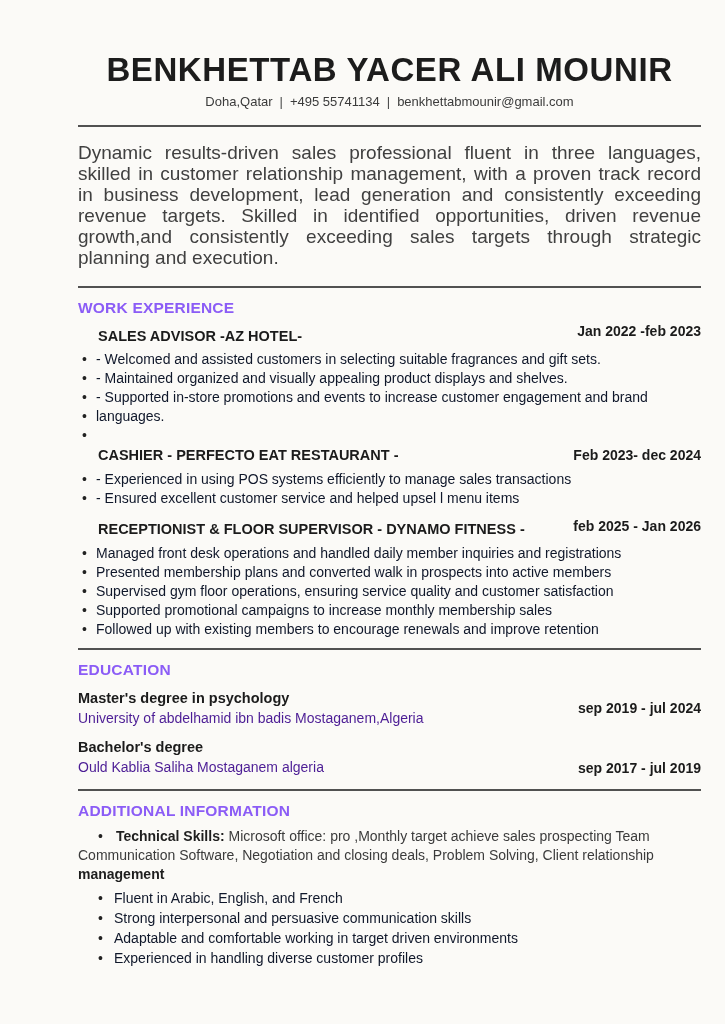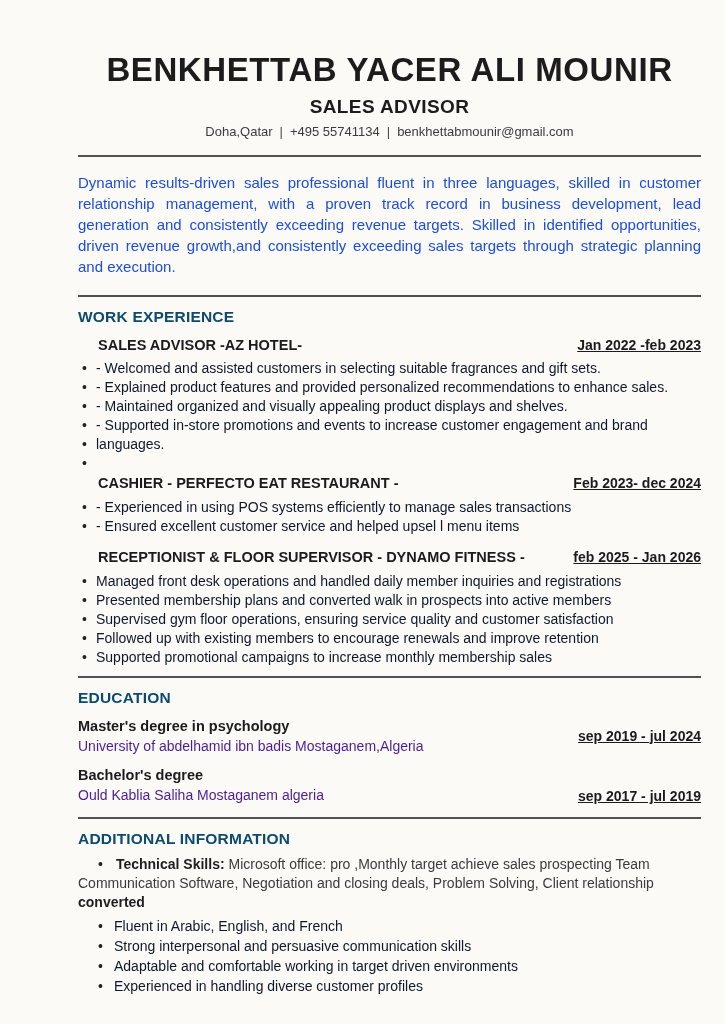--- a/index.html
+++ b/index.html
@@ -29,41 +29,41 @@
   .contact-line { font-size: 13px; color: #3b3b3b; margin-top: 6px; line-height: 16px; }
   .contact-sep { padding: 0 7px; color: #4a4a4a; }
   
   hr.rule { border: none; border-top: 2px solid #515151; }
   .rule-1 { margin-top: 15px; }
   .rule-2 { margin-top: 18px; }
   .rule-3 { margin-top: 10px; }
   .rule-4 { margin-top: 12px; }
   
   .summary {
-    font-size: 15px; line-height: 21px; text-align: justify;
-    margin-top: 15px; color: #1d4ed8;
+    font-size: 19px; line-height: 21px; text-align: justify;
+    margin-top: 15px; color: #404040;
   }
   
   .section-heading {
-    font-size: 15.5px; font-weight: 700; color: #0c4a6e;
+    font-size: 15.5px; font-weight: 700; color: #8b5cf6;
     letter-spacing: 0.2px; margin-top: 10px; line-height: 19px;
   }
-  .job-row { display: flex; justify-content: space-between; align-items: flex-end; }
+  .job-row { display: flex; justify-content: space-between; align-items: center; }
   .job-row.first { margin-top: 1px; }
   .job-row.second { margin-top: 2px; }
   .job-row.third { margin-top: 8px; }
   .job-name {
     font-size: 14.5px; font-weight: 700; color: #1b1b1b;
     padding-left: 20px; line-height: 18px;
   }
   .job-row.first .job-name { margin-top: 9px; }
   .job-row.third .job-name { margin-top: 5px; }
   .job-dates, .edu-dates {
     font-size: 14px; font-weight: 700; color: #1b1b1b;
-    white-space: nowrap; line-height: 17px; text-decoration: underline;
+    white-space: nowrap; line-height: 17px;
   }
   ul.bullets { list-style: none; margin-top: 5px; }
   ul.bullets li {
     position: relative; padding-left: 18px; margin-bottom: 1px;
     font-size: 14px; line-height: 18px; min-height: 18px; color: #0f172a;
   }
   ul.bullets li::before {
     content: "\2022"; position: absolute; left: 4px; top: 0; color: #222;
   }
   ul.bullets.tight { margin-top: 6px; }
@@ -85,42 +85,40 @@
   ul.bullets.extra li { padding-left: 16px; margin-bottom: 2px; }
   ul.bullets.extra li::before { left: 0; }
 </style>
 </head>
 <body>
 
 <div class="page">
 
   <header class="resume-header">
     <div class="candidate-name">BENKHETTAB YACER ALI MOUNIR</div>
-    <div class="candidate-title">SALES ADVISOR</div>
     <div class="contact-line">
       <span>Doha,Qatar</span><span class="contact-sep">|</span><span>+495 55741134</span><span class="contact-sep">|</span><span>benkhettabmounir@gmail.com</span>
     </div>
   </header>
 
   <hr class="rule rule-1">
 
   <p class="summary">Dynamic results-driven sales professional fluent in three languages, skilled in customer relationship management, with a proven track record in business development, lead generation and consistently exceeding revenue targets. Skilled in identified opportunities, driven revenue growth,and consistently exceeding sales targets through strategic planning and execution.</p>
 
   <hr class="rule rule-2">
 
   <section>
     <h2 class="section-heading">WORK EXPERIENCE</h2>
 
     <div class="job-row first">
       <div class="job-name">SALES ADVISOR -AZ HOTEL-</div>
       <div class="job-dates">Jan 2022 -feb 2023</div>
     </div>
     <ul class="bullets">
       <li>- Welcomed and assisted customers in selecting suitable fragrances and gift sets.</li>
-      <li>- Explained product features and provided personalized recommendations to enhance sales.</li>
       <li>- Maintained organized and visually appealing product displays and shelves.</li>
       <li>- Supported in-store promotions and events to increase customer engagement and brand</li>
       <li>languages.</li>
       <li></li>
     </ul>
 
     <div class="job-row second">
       <div class="job-name">CASHIER - PERFECTO EAT RESTAURANT -</div>
       <div class="job-dates">Feb 2023- dec 2024</div>
     </div>
@@ -130,22 +128,22 @@
     </ul>
 
     <div class="job-row third">
       <div class="job-name">RECEPTIONIST &amp; FLOOR SUPERVISOR - DYNAMO FITNESS -</div>
       <div class="job-dates">feb 2025 - Jan 2026</div>
     </div>
     <ul class="bullets tight">
       <li>Managed front desk operations and handled daily member inquiries and registrations</li>
       <li>Presented membership plans and converted walk in prospects into active members</li>
       <li>Supervised gym floor operations, ensuring service quality and customer satisfaction</li>
+      <li>Supported promotional campaigns to increase monthly membership sales</li>
       <li>Followed up with existing members to encourage renewals and improve retention</li>
-      <li>Supported promotional campaigns to increase monthly membership sales</li>
     </ul>
   </section>
 
   <hr class="rule rule-3">
 
   <section>
     <h2 class="section-heading">EDUCATION</h2>
 
     <div class="edu-row">
       <div class="left">
@@ -162,21 +160,21 @@
       </div>
       <div class="edu-dates bottom">sep 2017 - jul 2019</div>
     </div>
   </section>
 
   <hr class="rule rule-4">
 
   <section>
     <h2 class="section-heading">ADDITIONAL INFORMATION</h2>
 
-    <p class="tech-skills"><span class="bullet-glyph">•</span><b>Technical Skills:</b><span> Microsoft office: pro ,Monthly target achieve sales prospecting Team Communication Software, Negotiation and closing deals, Problem Solving, Client relationship </span><b>converted</b></p>
+    <p class="tech-skills"><span class="bullet-glyph">•</span><b>Technical Skills:</b><span> Microsoft office: pro ,Monthly target achieve sales prospecting Team Communication Software, Negotiation and closing deals, Problem Solving, Client relationship </span><b>management</b></p>
 
     <ul class="bullets extra">
       <li>Fluent in Arabic, English, and French</li>
       <li>Strong interpersonal and persuasive communication skills</li>
       <li>Adaptable and comfortable working in target driven environments</li>
       <li>Experienced in handling diverse customer profiles</li>
     </ul>
   </section>
 
 </div>

